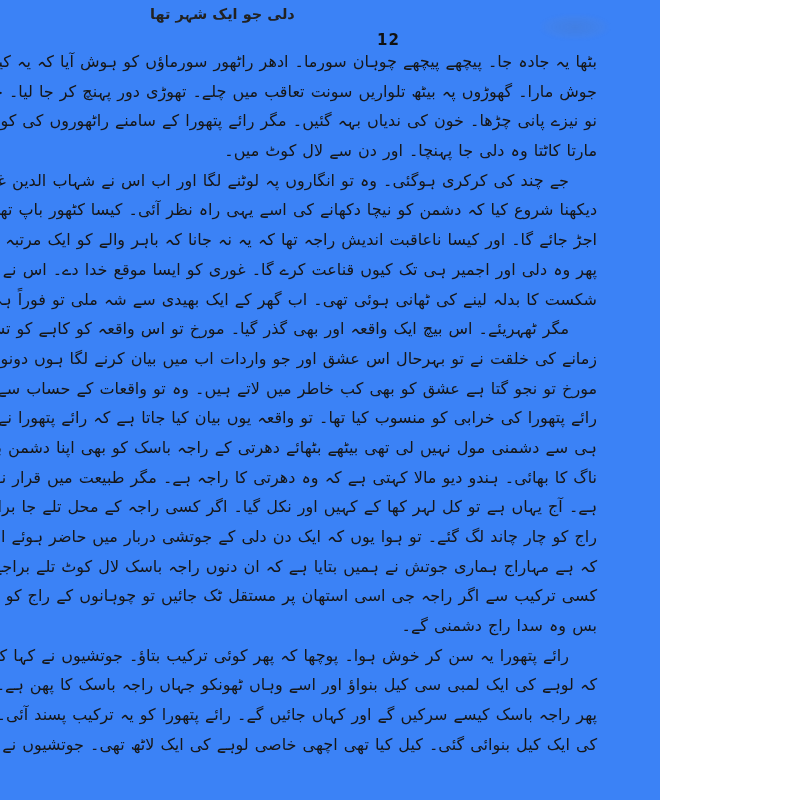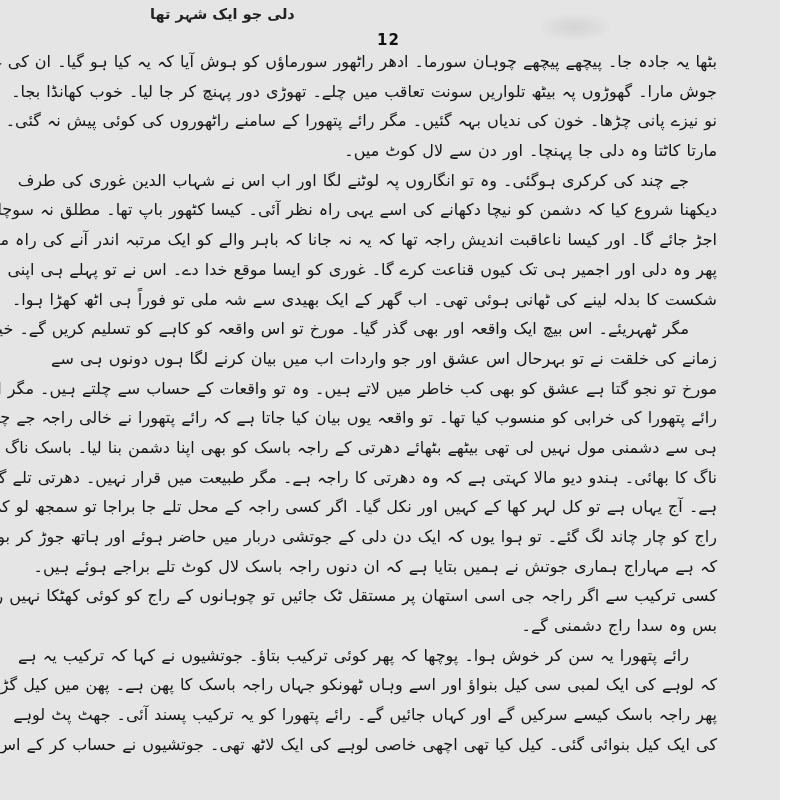--- a/index.html
+++ b/index.html
@@ -4,22 +4,22 @@
 <style>
   html, body { margin: 0; padding: 0; }
   body {
     width: 800px; height: 800px;
     background: #ffffff;
     font-family: "DejaVu Sans", sans-serif;
     overflow: hidden;
   }
   .page {
     position: relative;
-    width: 780px; height: 800px;
-    background: #e5e5e5;
+    width: 660px; height: 800px;
+    background: #3b82f6;
     color: #1b1b1b;
   }
   
   .running-title {
     position: absolute;
     top: 6px; left: 150px;
     direction: rtl;
     font-size: 14.5px;
     font-weight: bold;
     color: #222222;

